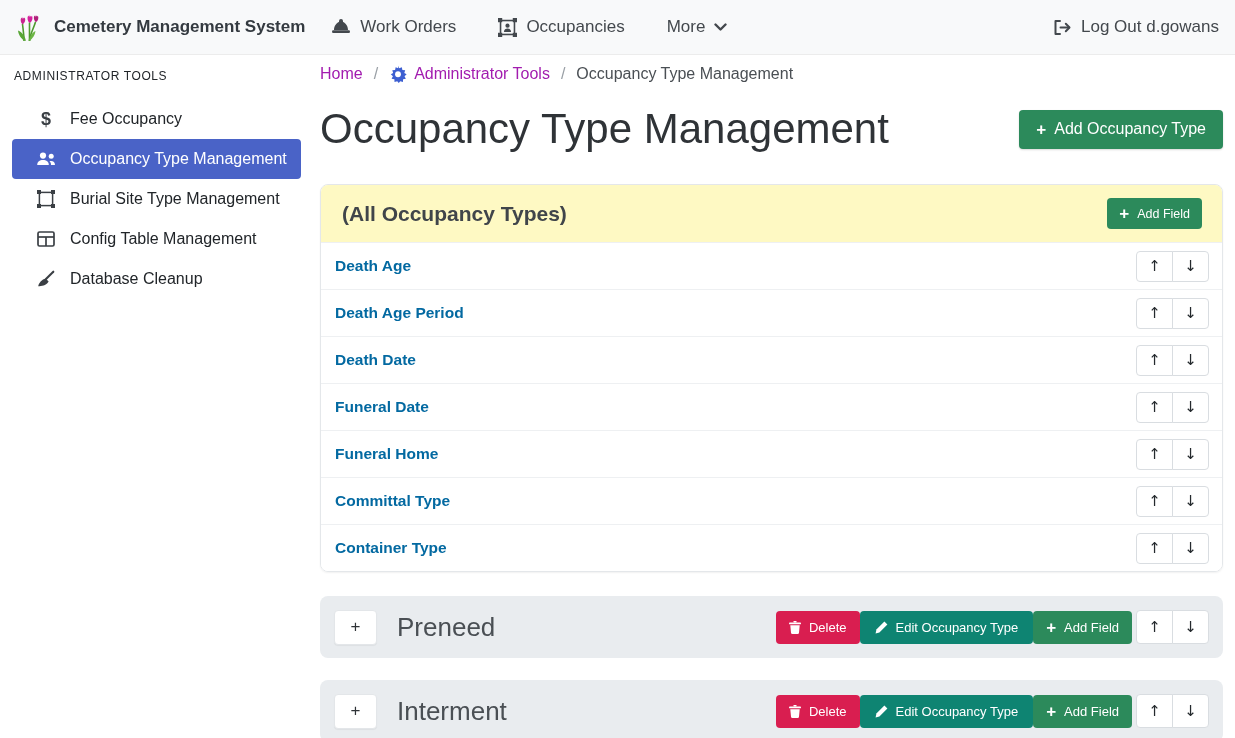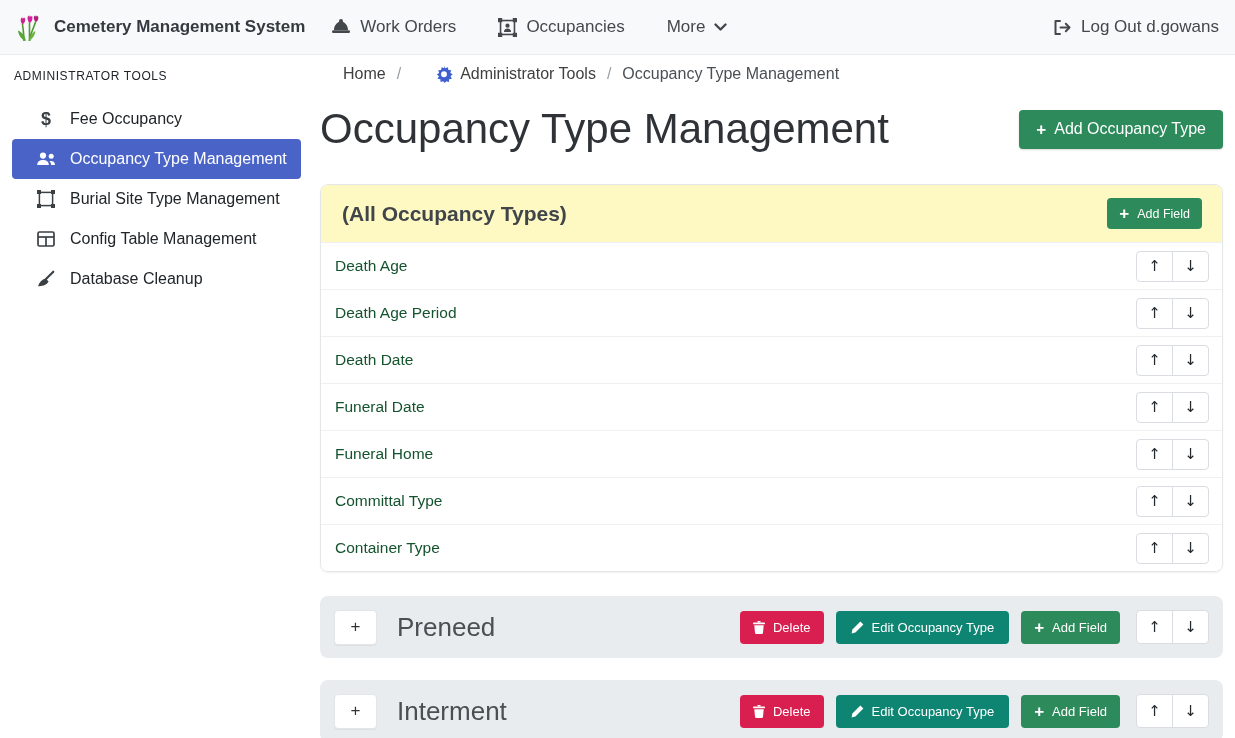--- a/index.html
+++ b/index.html
@@ -23,50 +23,50 @@
   .side-item { display:flex; align-items:center; height:40px; width:289px; padding-left:24px; gap:14px; font-size:16px; color:#212529; border-radius:4px; cursor:pointer; }
   .side-item .ico { width:20px; display:flex; justify-content:center; align-items:center; color:#3a3f44; }
   .side-item.active { background:#4a63c7; color:#fff; }
   .side-item.active .ico { color:#fff; }
   .dollar { font-size:18px; font-weight:700; font-family:"Liberation Sans",sans-serif; }
 
   .main { flex:1; padding:10px 12px 0 10px; }
 
   
   .breadcrumb { display:flex; align-items:center; gap:11px; font-size:16px; margin:0 0 0 0; }
-  .crumb-link { color:#404040; cursor:pointer; display:flex; align-items:flex-end; gap:7px;margin-left:23px; }
+  .crumb-link { color:#a21caf; cursor:pointer; display:flex; align-items:flex-end; gap:7px; }
   .crumb-sep { color:#9aa0a6; }
   .crumb-current { color:#4a4f54; }
 
   
   .title-row { display:flex; align-items:center; justify-content:space-between; margin-top:18px; }
   .page-title { font-size:42px; line-height:56px; font-weight:300; color:#2f3337; }
   .btn { display:inline-flex; align-items:center; justify-content:center; gap:8px; border:none; border-radius:4px; color:#fff; cursor:pointer; font-family:"Liberation Sans",sans-serif; }
   .btn-add-type { background:#2c8a5b; height:39px; padding:0 17px; font-size:16px; box-shadow:0 1px 2px rgba(0,0,0,.15); }
   .plus-glyph { font-weight:700; font-size:17px; line-height:1; }
 
   
   .card { margin-top:27px; border:1px solid #e4e7ea; border-radius:8px; overflow:hidden; box-shadow:0 1px 2px rgba(0,0,0,.06); }
   .card-header { background:#fef9c3; height:57px; display:flex; align-items:center; justify-content:space-between; padding:0 20px 0 21px; }
   .card-header-title { font-size:21px; font-weight:600; color:#40454a; }
   .btn-add-field-sm { background:#2c8a5b; height:31px; padding:0 12px; font-size:12.5px; }
   .field-row { height:47px; background:#fff; display:flex; align-items:center; justify-content:space-between; padding:0 13px 0 14px; border-top:1px solid #eef0f2; }
   .field-row:first-of-type { border-top:none; }
-  .field-link { font-size:15.5px; font-weight:400; color:#14532d; cursor:pointer; }
+  .field-link { font-size:15.5px; font-weight:700; color:#0369a1; cursor:pointer; }
   .arrow-group { display:inline-flex; }
   .arrow-btn { width:37px; height:31px; background:#fff; border:1px solid #d9dde1; color:#24292d; font-size:15px; display:flex; align-items:center; justify-content:center; cursor:pointer; font-family:"DejaVu Sans",sans-serif; }
   .arrow-btn.up { border-radius:4px 0 0 4px; }
   .arrow-btn.down { border-radius:0 4px 4px 0; margin-left:-1px; }
 
   
   .type-section { margin-top:24px; height:62px; background:#e9ecef; border-radius:8px; display:flex; align-items:center; padding:0 14px; }
   .type-section.second { margin-top:22px; }
   .expand-btn { width:43px; height:35px; background:#fff; border:1px solid #e3e6e9; border-radius:4px; font-size:17px; color:#2f3337; display:flex; align-items:center; justify-content:center; cursor:pointer; box-shadow:0 1px 1px rgba(0,0,0,.05); }
   .type-name { font-size:26px; color:#4a4f54; font-weight:500; margin-left:20px; flex:1; }
-  .type-actions { display:flex; align-items:center; gap:12px; }
+  .type-actions { display:flex; align-items:center; }
   .btn-delete { background:#d91e50; height:33px; padding:0 13px; font-size:13px; }
   .btn-edit { background:#0e8472; height:33px; padding:0 15px; font-size:13px; }
   .btn-add-field { background:#2c8a5b; height:33px; padding:0 13px; font-size:13px; }
   .arrow-group.lg .arrow-btn { height:34px; }
   .type-actions .arrow-group { margin-left:4px; }
 
   svg { display:block; }
 </style>
 </head>
 <body>

